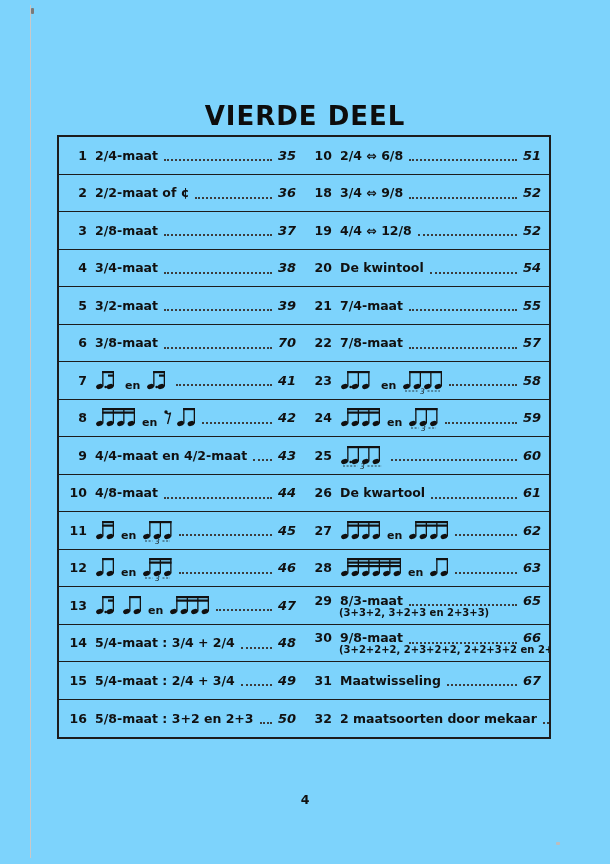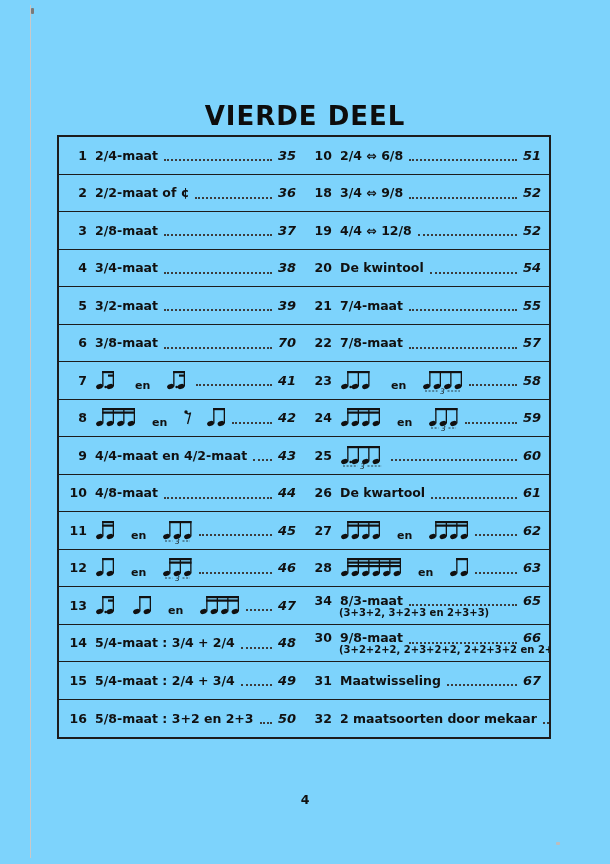--- a/index.html
+++ b/index.html
@@ -21,21 +21,21 @@
   }
   .row{display:grid;grid-template-columns:1fr 1fr;border-bottom:1.5px solid #1c1c1c;min-height:0;}
   .row:last-child{border-bottom:none;}
   .cell{display:flex;flex-direction:column;justify-content:center;padding:0 8px;min-width:0;overflow:hidden;}
   .main{display:flex;align-items:center;min-width:0;}
   .num{flex:none;width:20px;text-align:right;margin-right:8px;font-size:12.5px;font-weight:700;}
   .etitle{font-size:12.5px;font-weight:700;white-space:nowrap;}
   .leader{flex:1;min-width:6px;height:0;border-bottom:2px dotted #3c3c3c;margin:0 6px;transform:translateY(5px);}
   .pagenum{flex:none;font-size:13px;font-style:italic;font-weight:700;}
   .sub{font-size:10px;font-weight:700;margin-left:27px;margin-top:-1px;white-space:nowrap;}
-  .notation{display:inline-flex;align-items:flex-end;gap:13px;min-width:0;}
+  .notation{display:inline-flex;align-items:flex-end;gap:3px;min-width:0;}
   .en{font-size:11px;font-weight:700;margin:0 3px;transform:translateY(-2px);}
   .ngroup{display:block;}
   .footer{position:absolute;top:792px;left:0;width:100%;text-align:center;font-size:12.5px;font-weight:600;}
 </style>
 </head>
 <body>
 
 <div class="page">
   <div class="scan-line"></div>
   <div class="speck1"></div>
@@ -496,21 +496,21 @@
                 <rect x="7.2" y="4" width="32.8" height="2.2"></rect>
                 <rect x="7.2" y="7.5" width="32.8" height="2.2"></rect>
               </svg>
             </span>
             <span class="leader"></span>
             <span class="pagenum">47</span>
           </div>
         </div>
         <div class="cell right">
           <div class="main">
-            <span class="num">34</span>
+            <span class="num">29</span>
             <span class="etitle">8/3-maat</span>
             <span class="leader"></span>
             <span class="pagenum">65</span>
           </div>
           <span class="sub">(3+3+2, 3+2+3 en 2+3+3)</span>
         </div>
       </div>
       <div class="row">
         <div class="cell left">
           <div class="main">

